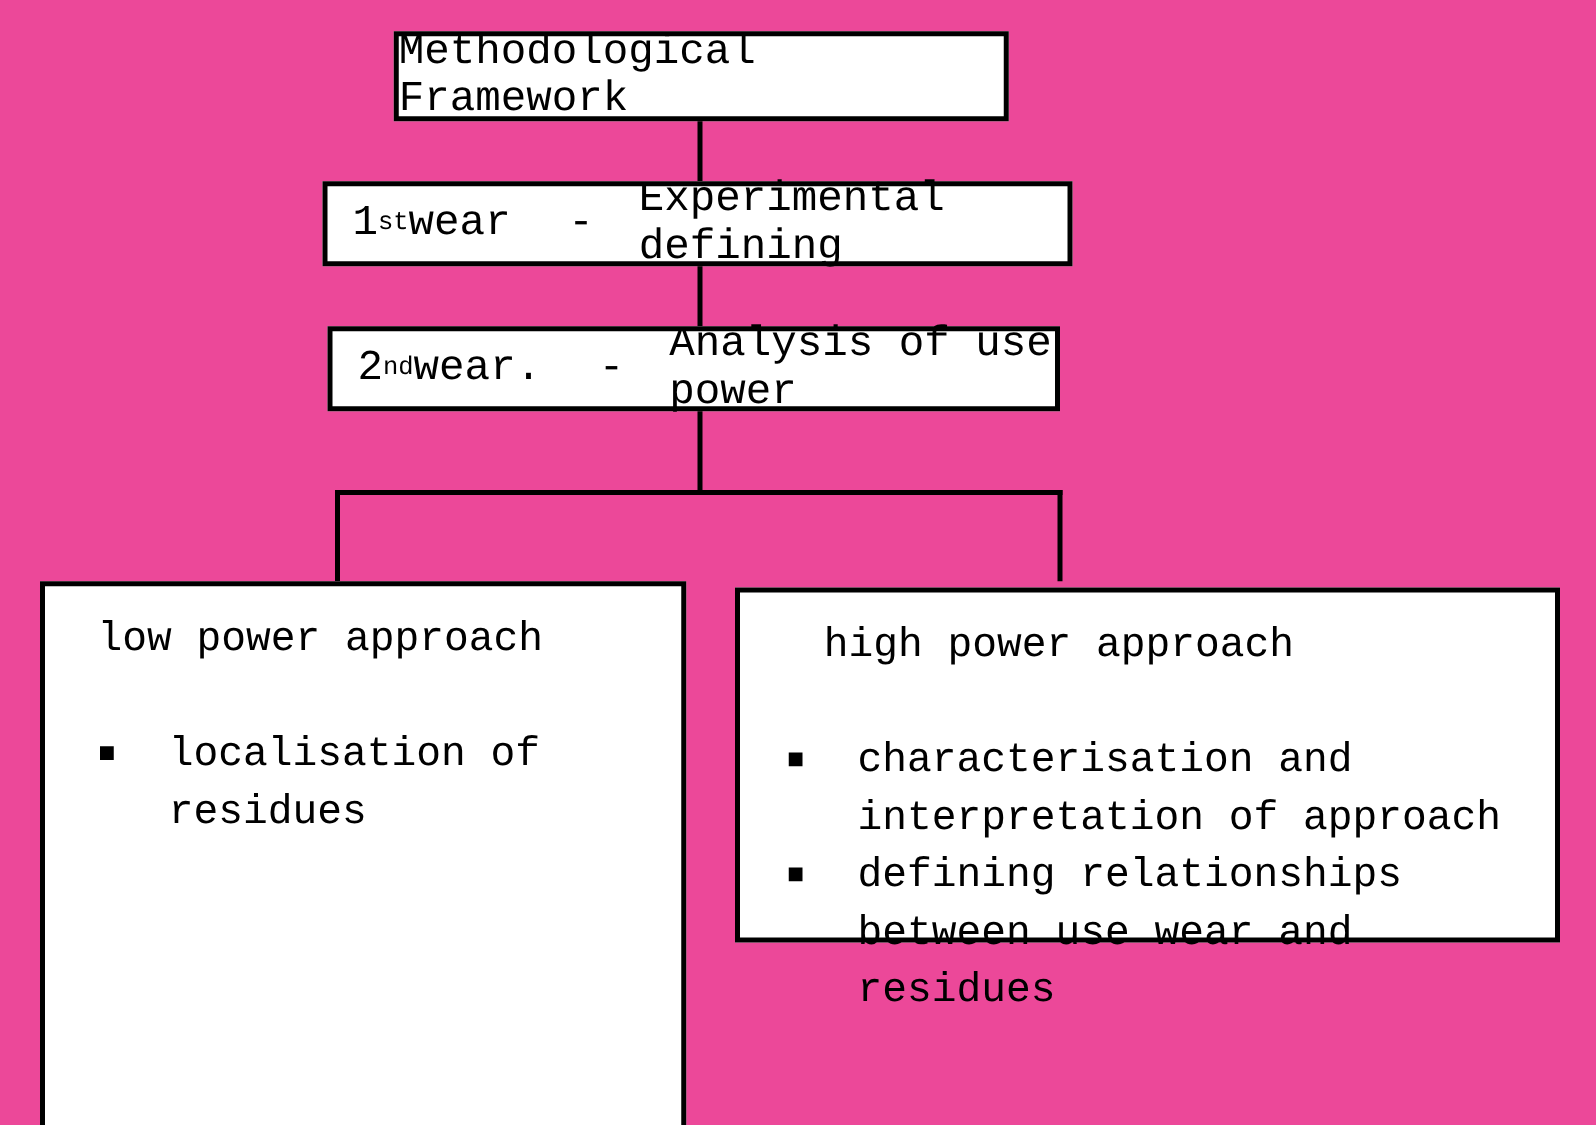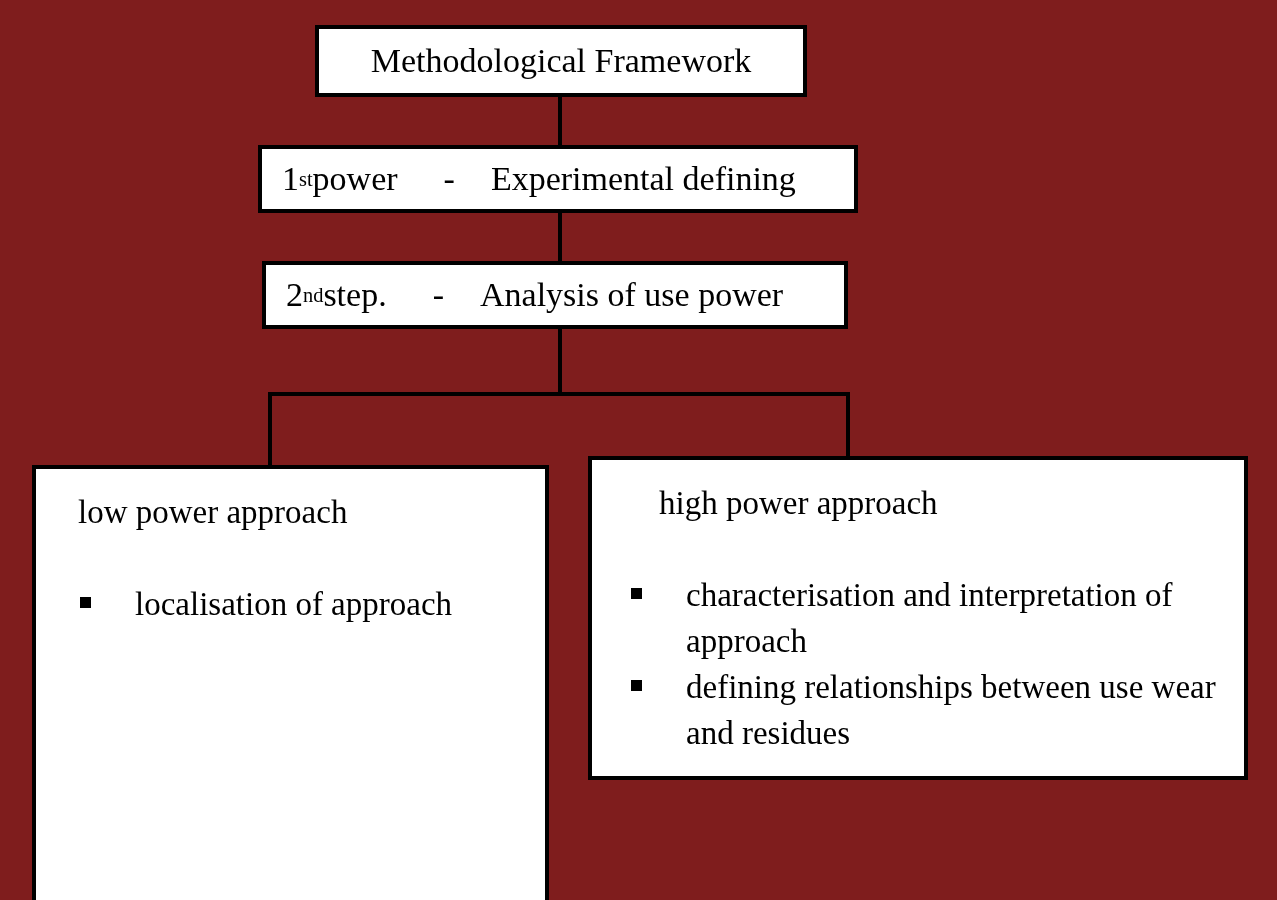--- a/index.html
+++ b/index.html
@@ -4,22 +4,22 @@
 <style>
   html, body {
     margin: 0;
     padding: 0;
     background: #ffffff;
   }
   .stage {
     position: relative;
     width: 1277px;
     height: 900px;
-    background: #7f1d1d;
-    font-family: Liberation Serif, serif;
+    background: #ec4899;
+    font-family: Liberation Mono, monospace;
     color: #000000;
     overflow: hidden;
   }
   .box {
     position: absolute;
     border: 4px solid #000000;
     background: #ffffff;
     box-sizing: border-box;
   }
   .line {
@@ -52,21 +52,21 @@
   #conn-v3 { left: 558px; top: 329px; width: 4px; height: 67px; }
   #conn-h  { left: 268px; top: 392px; width: 582px; height: 4px; }
   #conn-vl { left: 268px; top: 392px; width: 4px; height: 73px; }
   #conn-vr { left: 846px; top: 392px; width: 4px; height: 73px; }
   
   .detail-box {
     font-size: 33px;
     line-height: 46px;
   }
   #low-box  { left: 32px;  top: 465px; width: 517px; height: 514px; padding: 20px 0 0 42px; }
-  #high-box { left: 588px; top: 456px; width: 660px; height: 324px; padding: 20px 0 0 37px; }
+  #high-box { left: 588px; top: 470px; width: 660px; height: 284px; padding: 20px 0 0 37px; }
   #high-box .box-title { margin-left: 30px; }
   .bullets {
     list-style: none;
     margin: 46px 0 0 0;
     padding: 0;
   }
   #low-box  .bullets { width: 412px; }
   #high-box .bullets { width: 612px; }
   .bullets li {
     position: relative;
@@ -87,44 +87,44 @@
 
   <div class="box" id="title-box">
     <span>Methodological Framework</span>
   </div>
 
   <div class="line" id="conn-v1"></div>
 
   <div class="box step-box" id="step1-box">
     <span>1</span>
       <sup class="ord">st</sup>
-      <span> power</span>
+      <span> wear</span>
       <span class="sep">-</span>
       <span>Experimental defining</span>
   </div>
 
   <div class="line" id="conn-v2"></div>
 
   <div class="box step-box" id="step2-box">
     <span>2</span>
       <sup class="ord">nd</sup>
-      <span> step.</span>
+      <span> wear.</span>
       <span class="sep">-</span>
       <span>Analysis of use power</span>
   </div>
 
   <div class="line" id="conn-v3"></div>
   <div class="line" id="conn-h"></div>
   <div class="line" id="conn-vl"></div>
   <div class="line" id="conn-vr"></div>
 
   <div class="box detail-box" id="low-box">
     <div class="box-title">low power approach</div>
     <ul class="bullets">
-      <li><span class="sq"></span><span>localisation of approach</span></li>
+      <li><span class="sq"></span><span>localisation of residues</span></li>
     </ul>
   </div>
 
   <div class="box detail-box" id="high-box">
     <div class="box-title">high power approach</div>
     <ul class="bullets">
       <li><span class="sq"></span><span>characterisation and interpretation of approach</span></li>
       <li><span class="sq"></span><span>defining relationships between use wear and residues</span></li>
     </ul>
   </div>

